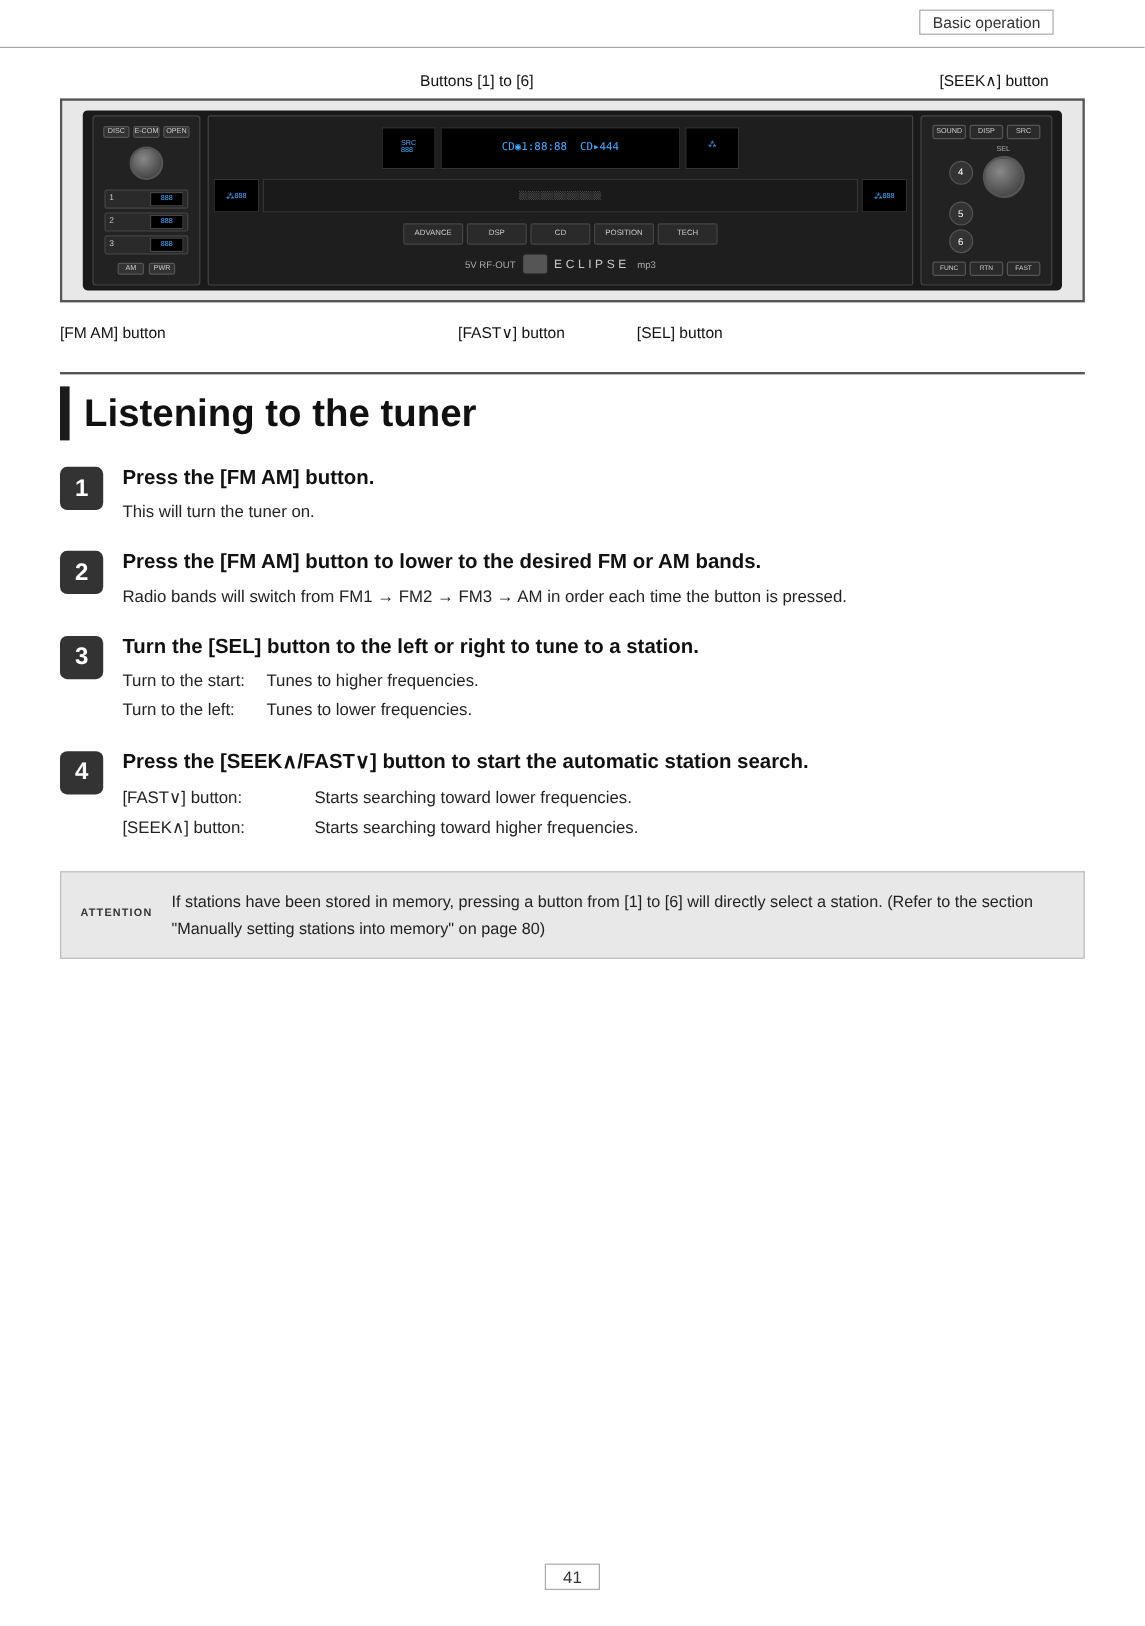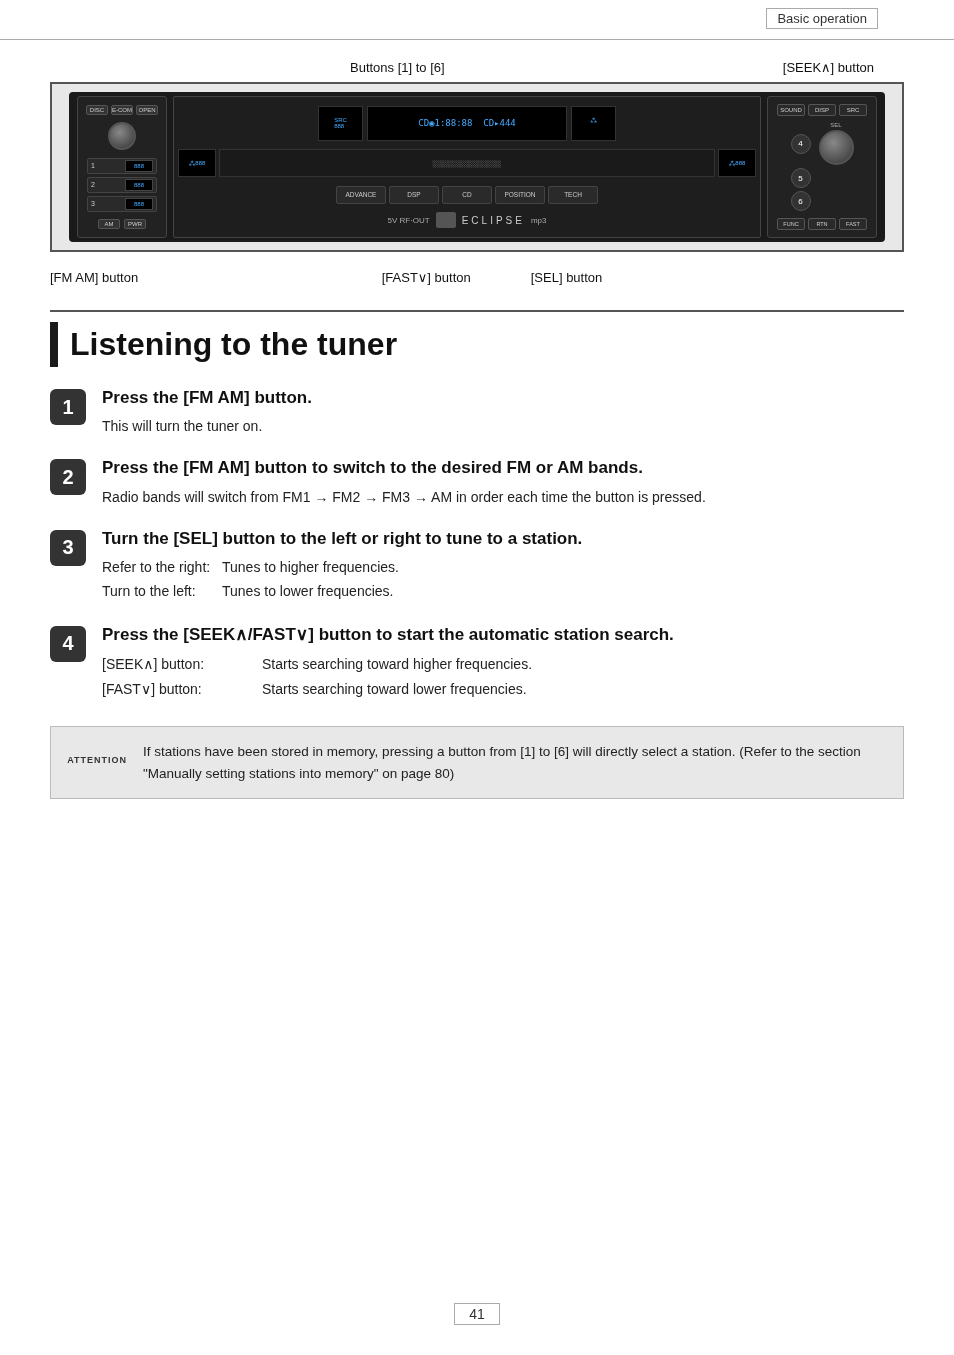--- a/index.html
+++ b/index.html
@@ -588,54 +588,54 @@
       <div class="step-number-box">1</div>
       <div class="step-content">
         <div class="step-heading">Press the [FM AM] button.</div>
         <div class="step-description">This will turn the tuner on.</div>
       </div>
     </div>
 
     <div class="step">
       <div class="step-number-box">2</div>
       <div class="step-content">
-        <div class="step-heading">Press the [FM AM] button to switch to the desired FM or AM bands.</div>
+        <div class="step-heading">Press the [FM AM] button to lower to the desired FM or AM bands.</div>
         <div class="step-description">Radio bands will switch from FM1 → FM2 → FM3 → AM in order each time the button is pressed.</div>
       </div>
     </div>
 
     <div class="step">
       <div class="step-number-box">3</div>
       <div class="step-content">
         <div class="step-heading">Turn the [SEL] button to the left or right to tune to a station.</div>
         <div class="step-description-indented">
           <div class="turn-item">
-            <span class="turn-label">Refer to the right:</span>
+            <span class="turn-label">Turn to the start:</span>
             <span class="turn-value">Tunes to higher frequencies.</span>
           </div>
           <div class="turn-item">
             <span class="turn-label">Turn to the left:</span>
             <span class="turn-value">Tunes to lower frequencies.</span>
           </div>
         </div>
       </div>
     </div>
 
     <div class="step">
       <div class="step-number-box">4</div>
       <div class="step-content">
         <div class="step-heading">Press the [SEEK∧/FAST∨] button to start the automatic station search.</div>
         <div class="step-description-indented">
           <div class="seek-item">
+            <span class="seek-label">[FAST∨] button:</span>
+            <span>Starts searching toward lower frequencies.</span>
+          </div>
+          <div class="seek-item">
             <span class="seek-label">[SEEK∧] button:</span>
             <span>Starts searching toward higher frequencies.</span>
-          </div>
-          <div class="seek-item">
-            <span class="seek-label">[FAST∨] button:</span>
-            <span>Starts searching toward lower frequencies.</span>
           </div>
         </div>
       </div>
     </div>
 
   </div>
 
   <div class="attention-box">
     <div class="attention-icon-area">
 

